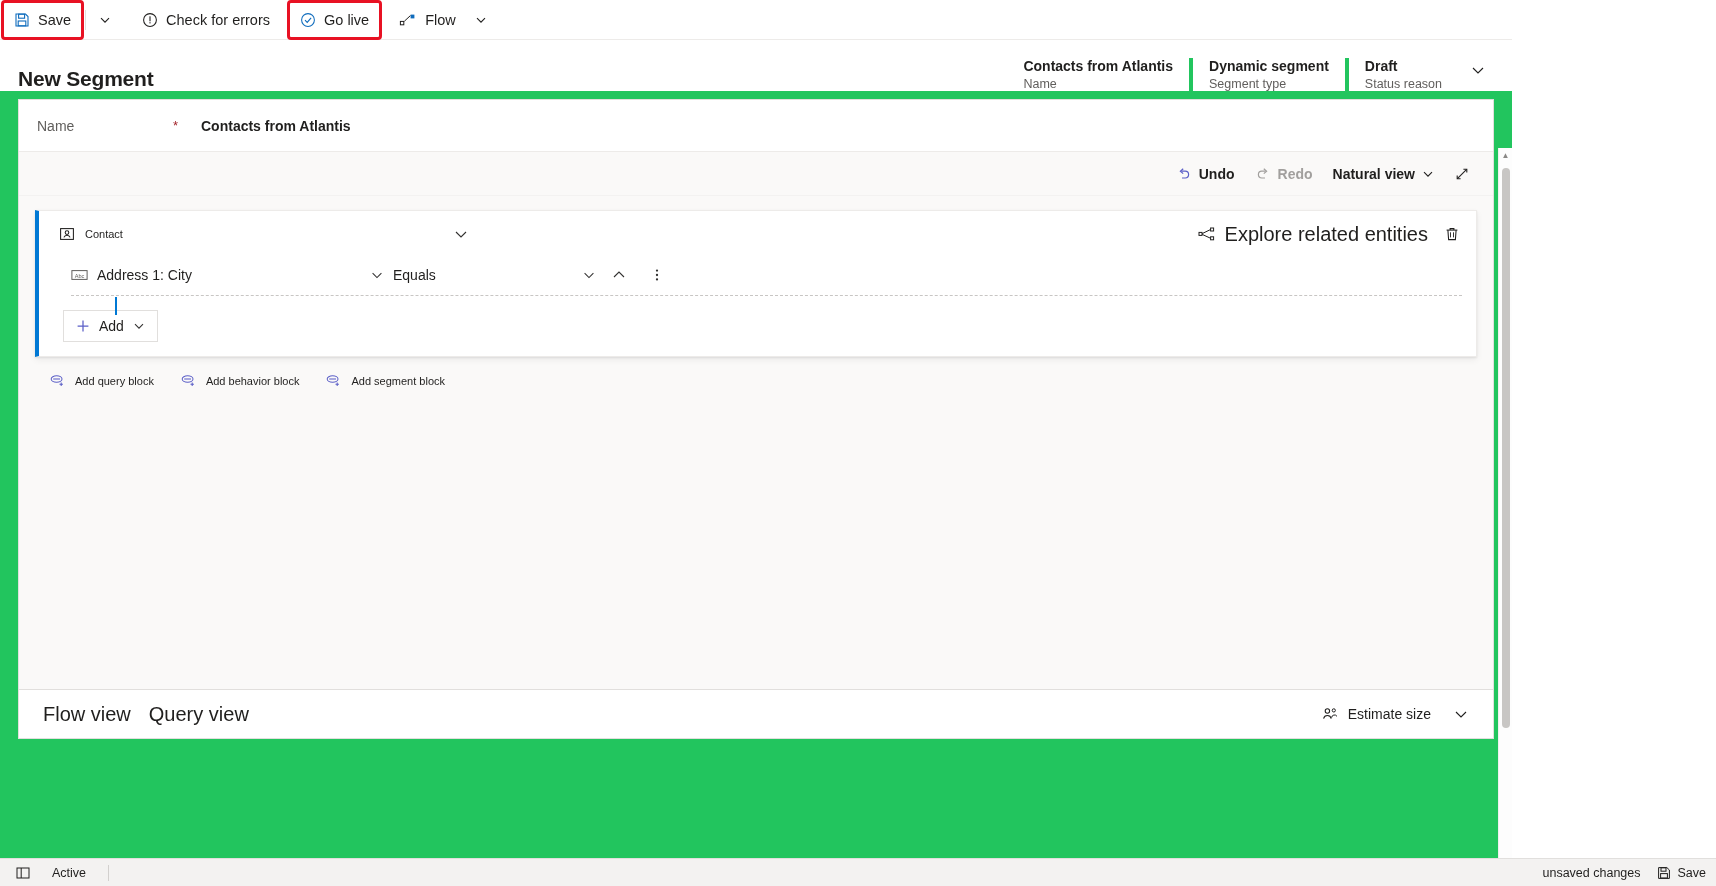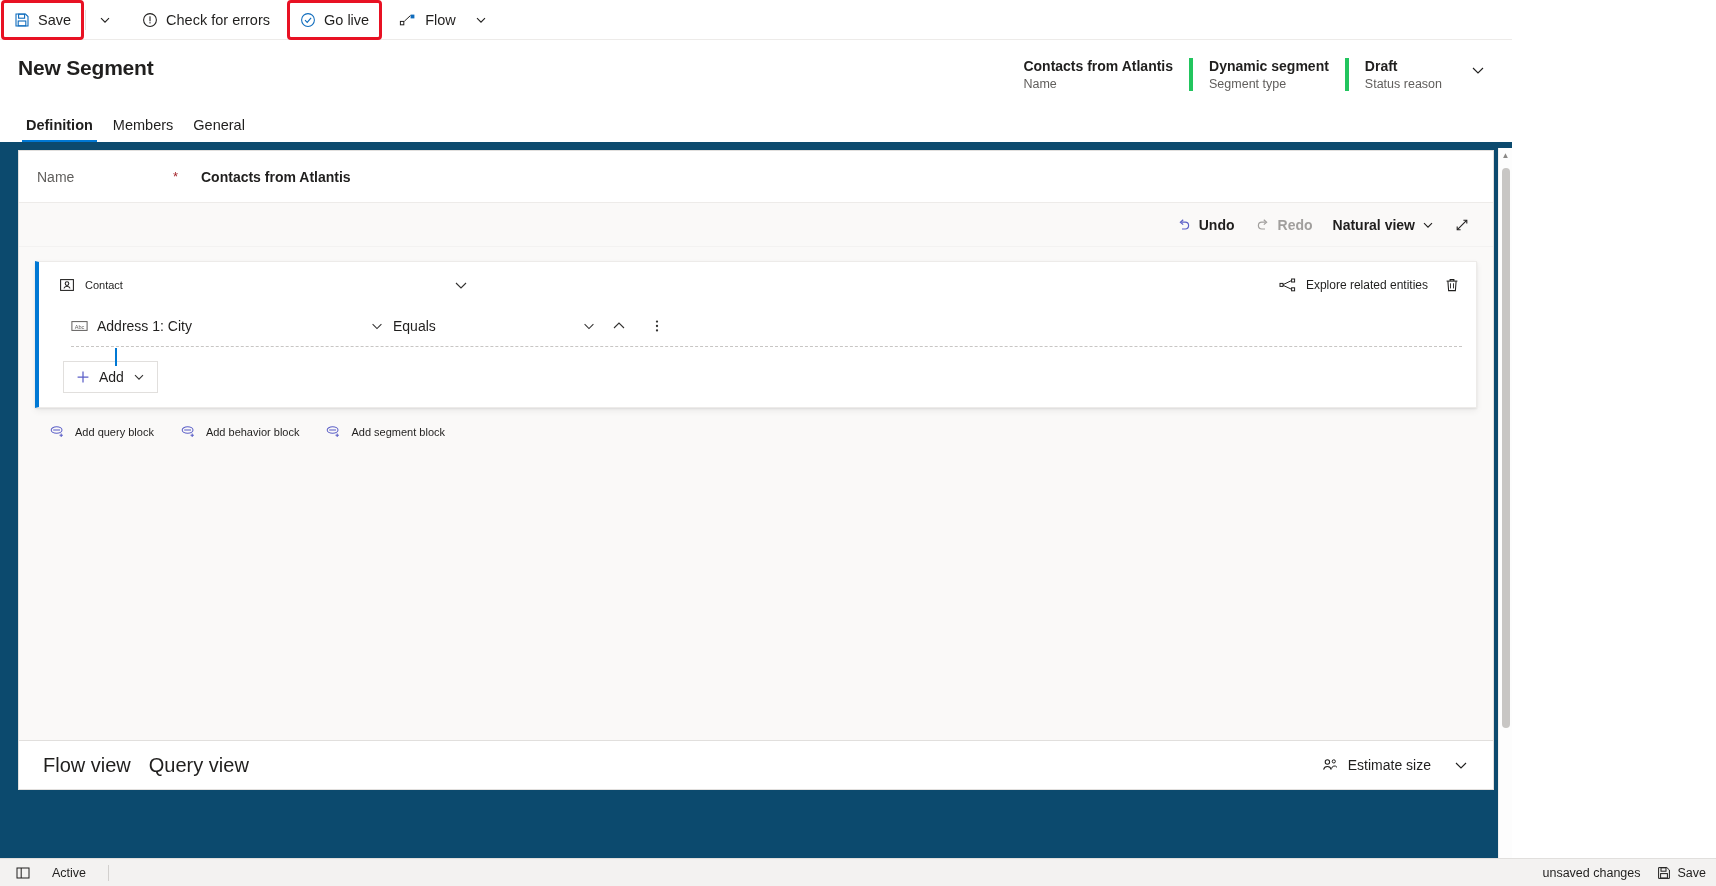--- a/index.html
+++ b/index.html
@@ -3,21 +3,21 @@
 <meta charset="utf-8">
 <style>
   * { box-sizing: border-box; margin: 0; padding: 0; }
   html, body {
     width: 1716px; height: 886px;
     font-family: "Liberation Sans", sans-serif;
     background: #ffffff;
     color: #201f1e;
     overflow: hidden;
   }
-  .app { position: relative; width: 1512px; height: 886px; background: #0c4a6e; }
+  .app { position: relative; width: 1512px; height: 886px; background: #22c55e; }
 
   
   .cmdbar {
     height: 40px;
     display: flex;
     align-items: center;
     padding-left: 4px;
     border-bottom: 1px solid #edebe9;
     background: #ffffff;
   }
@@ -38,21 +38,21 @@
     border-radius: 1px;
   }
   .ico { display: inline-flex; align-items: center; justify-content: center; flex: 0 0 auto; }
 
   
   .page-header {
     position: relative;
     padding: 16px 18px 0 18px;
     background: #ffffff;
   }
-  .title-row { display: flex; align-items: flex-start; justify-content: space-between; }
+  .title-row { display: flex; align-items: flex-end; justify-content: space-between; }
   .page-title { font-size: 21px; font-weight: 600; letter-spacing: -0.2px; color: #201f1e; }
   .meta-group { display: flex; align-items: stretch; gap: 0; padding-top: 2px; }
   .meta-col { padding: 0 16px; border-left: 4px solid #22c55e; }
   .meta-col:first-child { border-left: none; }
   .meta-val { font-size: 14px; font-weight: 700; color: #201f1e; white-space: nowrap; }
   .meta-lab { font-size: 12.5px; color: #605e5c; margin-top: 3px; white-space: nowrap; }
   .meta-caret { display: flex; align-items: flex-start; padding: 4px 8px 0 12px; cursor: pointer; }
 
   .tabs { display: flex; gap: 4px; margin-top: 22px; }
   .tab {
@@ -111,21 +111,21 @@
   }
   .block-head {
     display: flex; align-items: center;
     height: 46px; padding: 0 14px 0 20px;
   }
   .block-title { display: flex; align-items: center; gap: 10px; font-size: 11px; }
   .block-head-caret { margin-left: 330px; cursor: pointer; display:flex; }
   .block-head-right { margin-left: auto; display: flex; align-items: center; gap: 14px; }
   .explore-link {
     display: flex; align-items: center; gap: 9px;
-    font-size: 12px; color: #201f1e; cursor: pointer;
+    font-size: 20px; color: #201f1e; cursor: pointer;
   }
   .trash-btn { cursor: pointer; display: flex; padding: 2px; }
 
   .cond-row {
     display: flex; align-items: center;
     padding: 0 14px 0 32px; height: 36px;
     font-size: 14px;
     position: relative;
   }
   .cond-field { display: flex; align-items: center; gap: 9px; width: 290px; }
@@ -308,31 +308,20 @@
         <div class="meta-caret">
           <span class="ico">
             <svg width="16" height="16" viewBox="0 0 16 16">
                 <path d="M3 6 L8 11 L13 6" fill="none" stroke="#201f1e" stroke-width="1.1"></path>
               </svg>
           </span>
         </div>
       </div>
     </div>
 
-    <div class="tabs">
-      <div class="tab active">
-        <span>Definition</span>
-      </div>
-      <div class="tab">
-        <span>Members</span>
-      </div>
-      <div class="tab">
-        <span>General</span>
-      </div>
-    </div>
   </div>
 
   <div class="card">
 
     <div class="name-row">
       <div class="name-label">Name</div>
       <div class="req-star">*</div>
       <div class="name-value">Contacts from Atlantis</div>
     </div>
 

